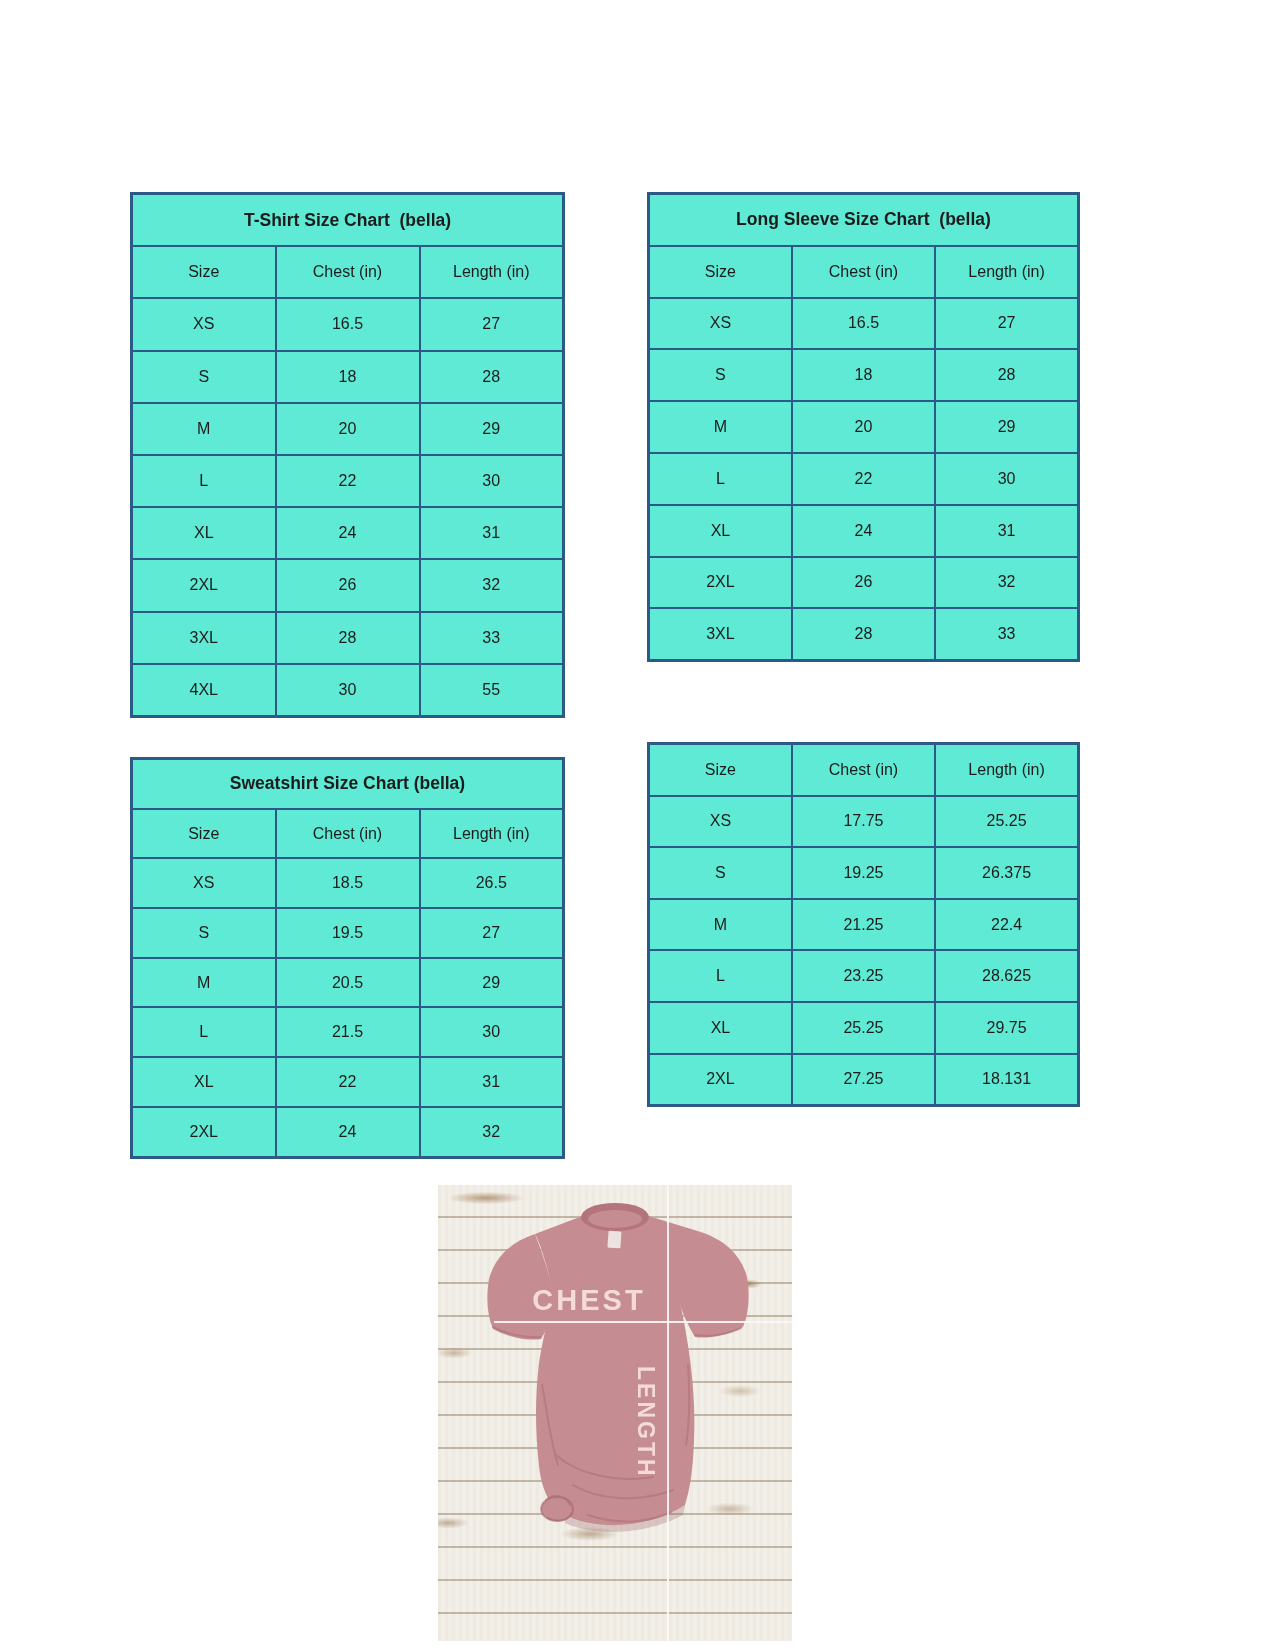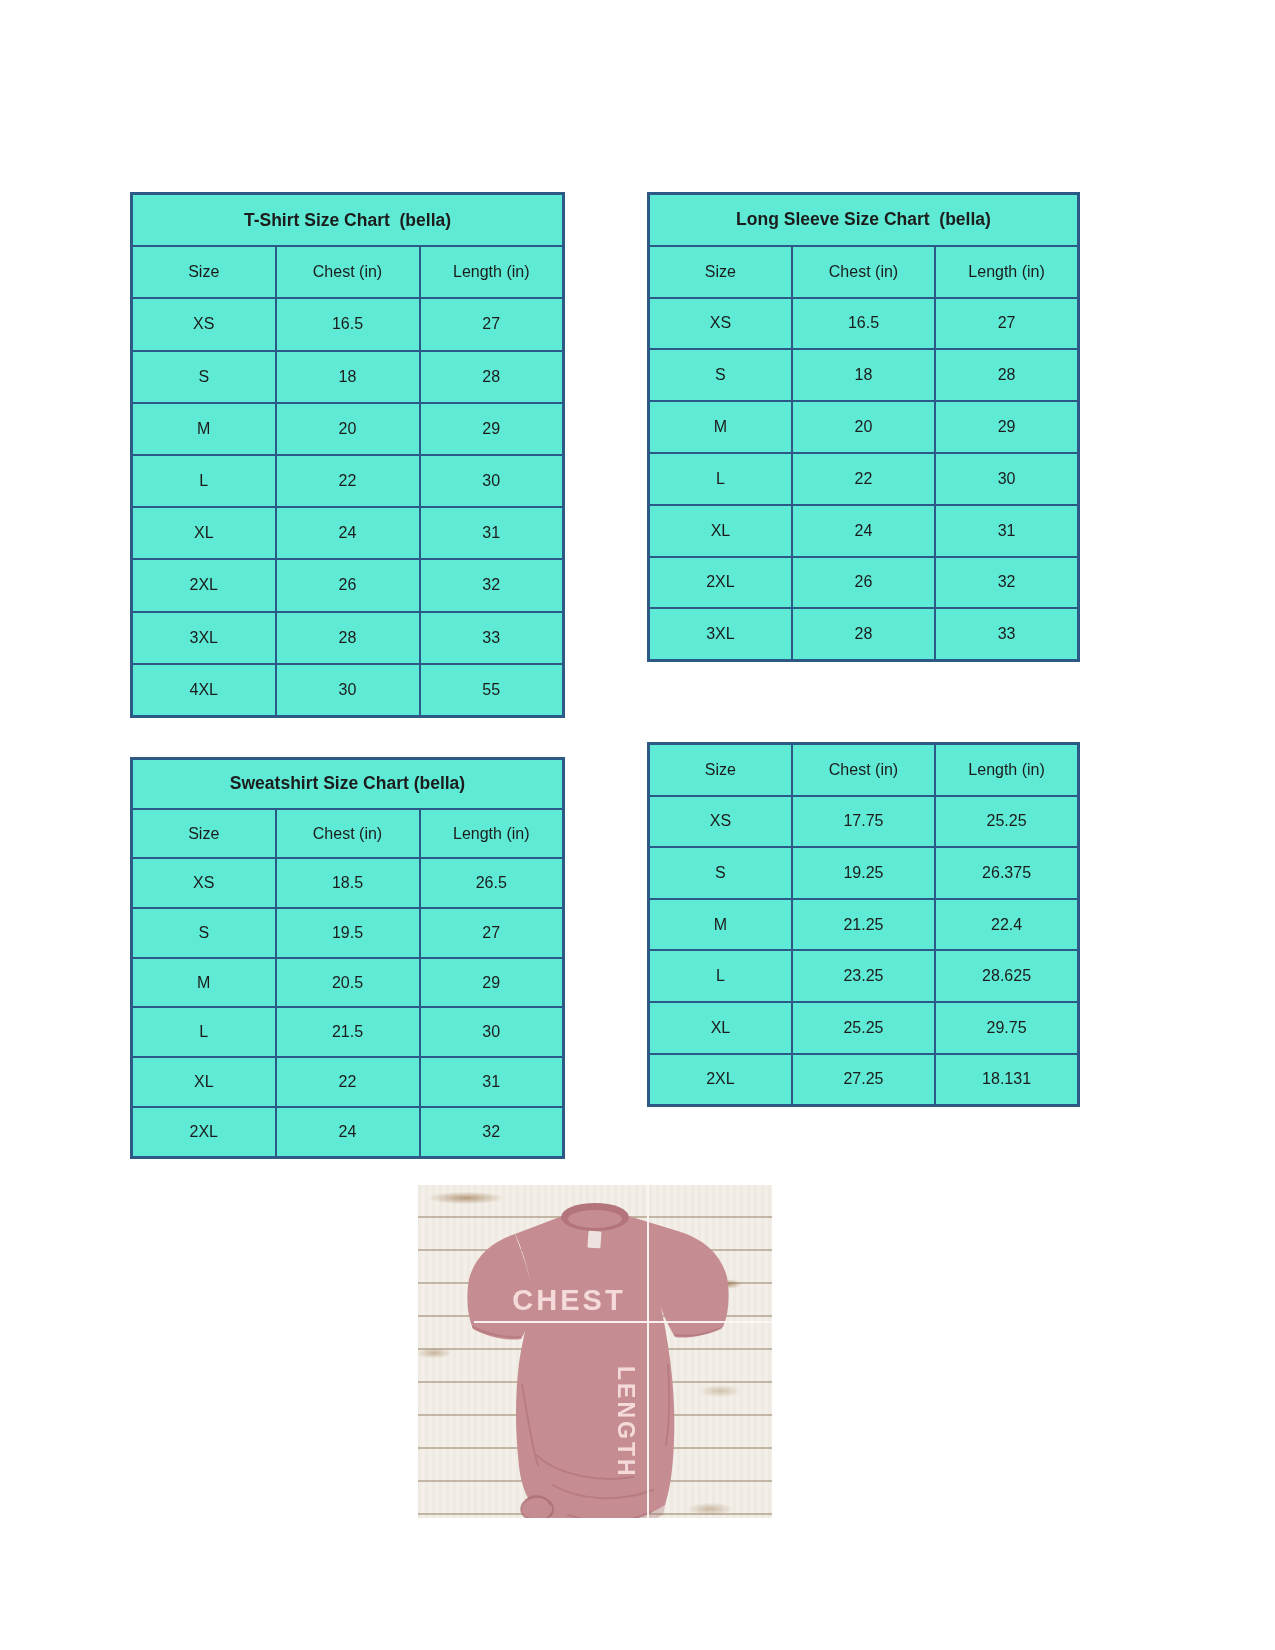--- a/index.html
+++ b/index.html
@@ -19,21 +19,21 @@
   .size-table td.title-cell{
     font-weight:700;font-size:17.5px;white-space:pre;
   }
   #tbl-tshirt    {left:130px;top:192px;width:435px;--rh:50.2px;}
   #tbl-longsleeve{left:647px;top:192px;width:433px;--rh:49.8px;}
   #tbl-sweatshirt{left:130px;top:742px;width:435px;margin-top:15px;--rh:47.7px;}
   #tbl-hoodie    {left:647px;top:742px;width:433px;--rh:49.6px;}
 
   
   .photo{
-    position:absolute;left:418px;top:1185px;width:354px;height:333px;
+    position:absolute;left:438px;top:1185px;width:354px;height:456px;
     overflow:hidden;
   }
   .wood{
     position:absolute;inset:0;background-color:#f2eee7;
     background-image:
       radial-gradient(ellipse 55px 9px at 48px 13px,  rgba(158,122,82,0.70), rgba(158,122,82,0) 70%),
       radial-gradient(ellipse 20px 7px at 310px 99px, rgba(150,112,72,0.70), rgba(150,112,72,0) 70%),
       radial-gradient(ellipse 26px 8px at 16px 168px, rgba(165,135,95,0.55), rgba(165,135,95,0) 70%),
       radial-gradient(ellipse 30px 9px at 302px 206px,rgba(170,140,100,0.45),rgba(170,140,100,0) 70%),
       radial-gradient(ellipse 42px 10px at 152px 349px,rgba(150,118,80,0.55),rgba(150,118,80,0) 70%),

